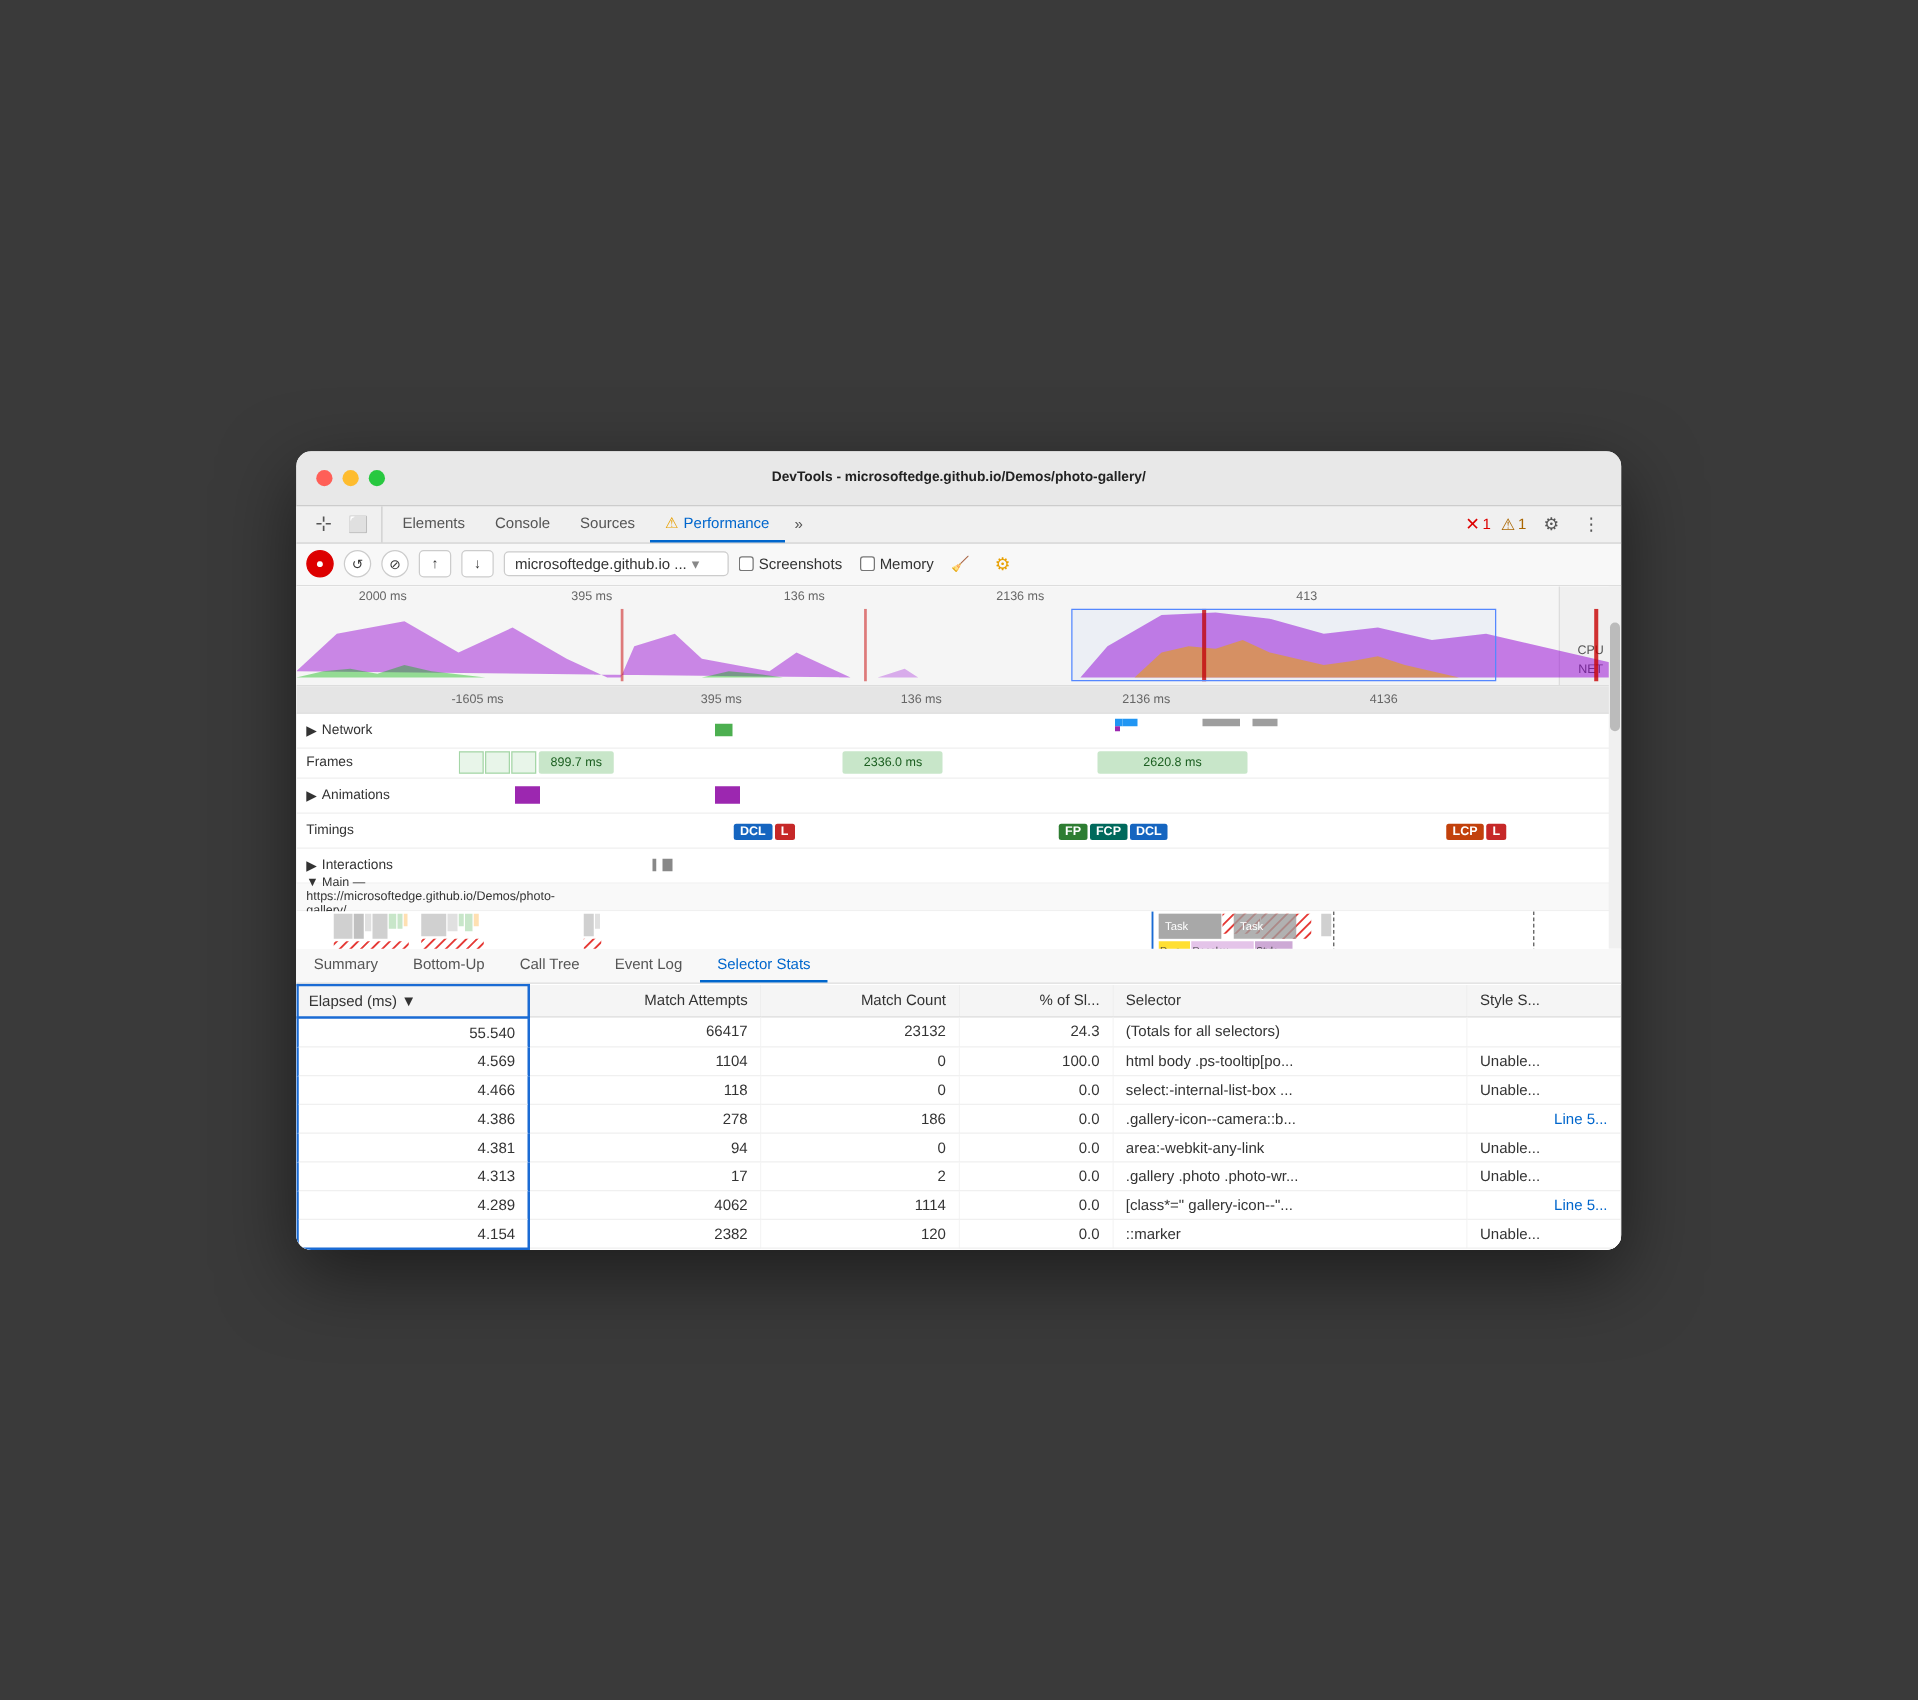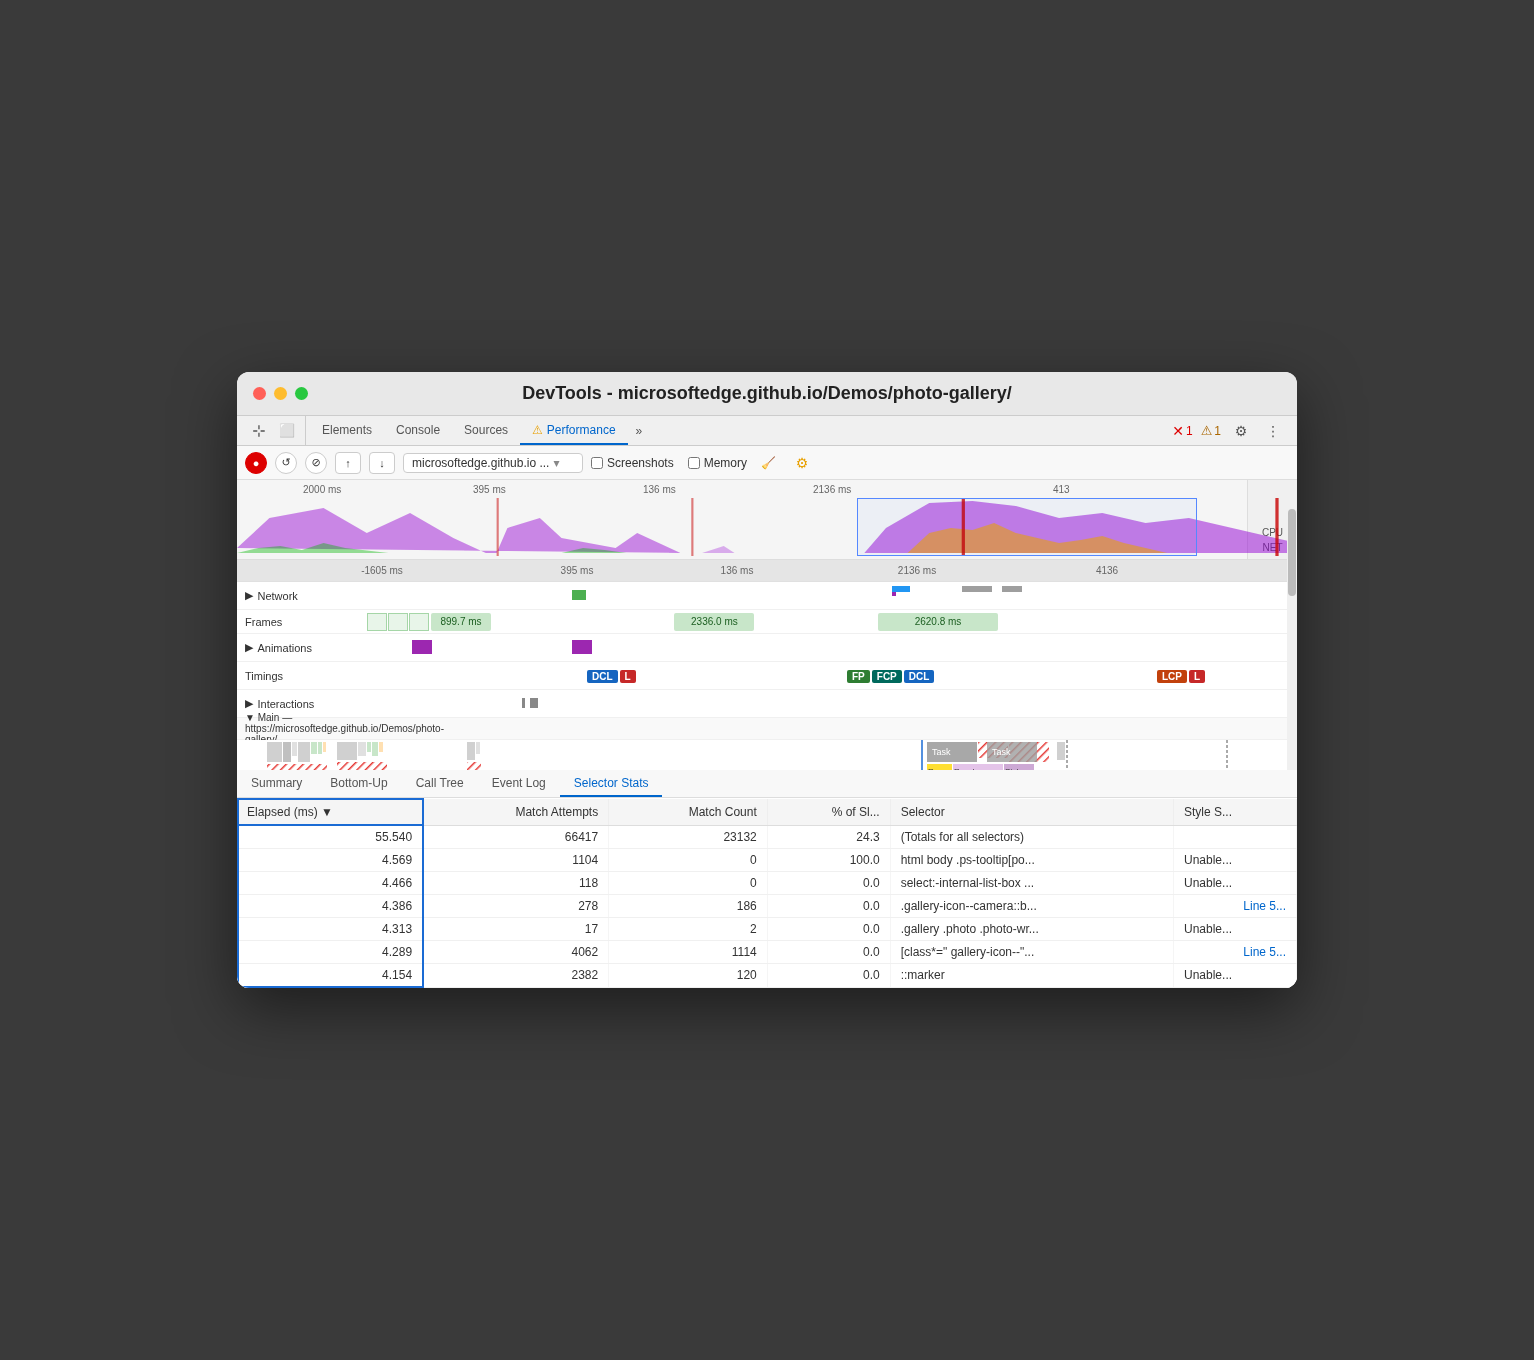--- a/index.html
+++ b/index.html
@@ -38,21 +38,21 @@
       border-radius: 50%;
       border: none;
     }
     .tb-btn.close { background: #ff5f57; }
     .tb-btn.minimize { background: #febc2e; }
     .tb-btn.maximize { background: #28c840; }
     .titlebar-title {
       position: absolute;
       left: 50%;
       transform: translateX(-50%);
-      font-size: 18px;
+      font-size: 11px;
       font-weight: 600;
       color: #222;
     }
     .devtools-container {
       background: #fff;
       display: flex;
       flex-direction: column;
     }
     .toolbar-icon {
       width: 24px;
@@ -395,21 +395,21 @@
 
     <div class="tl-visual">
 
       <div style="height:80px;background:#f5f5f5;border-bottom:1px solid #ddd;position:relative;overflow:hidden;">
 
         <div style="position:absolute;right:0;top:0;bottom:0;width:50px;background:#f0f0f0;border-left:1px solid #ddd;display:flex;flex-direction:column;justify-content:center;align-items:center;gap:4px;">
           <div style="font-size:10px;color:#555;writing-mode:horizontal-tb;margin-top:40px;">CPU</div>
           <div style="font-size:10px;color:#555;">NET</div>
         </div>
 
-        <div style="position:absolute;top:0;left:16px;right:50px;height:18px;display:flex;align-items:center;font-size:10px;color:#666;padding:0 23px;">
+        <div style="position:absolute;top:0;left:0;right:50px;height:18px;display:flex;align-items:center;font-size:10px;color:#666;padding:0 23px;">
           <span style="position:absolute;left:50px;">2000 ms</span>
           <span style="position:absolute;left:220px;">395 ms</span>
           <span style="position:absolute;left:390px;">136 ms</span>
           <span style="position:absolute;left:560px;">2136 ms</span>
           <span style="position:absolute;left:800px;">413</span>
         </div>
 
         <svg width="100%" height="60" style="position:absolute;top:18px;left:0;right:50px;" viewBox="0 0 980 60" preserveAspectRatio="none">
 
           <path d="M0,50 L30,20 L80,10 L120,35 L160,15 L200,40 L230,55 L240,55 L250,30 L280,20 L300,40 L350,50 L370,35 L400,50 L410,55 L420,55" stroke="none" fill="rgba(148,0,211,0.45)"></path>
@@ -638,20 +638,28 @@
   </tr>
               <tr>
     <td style="border-left:2px solid #1a6bd4;border-right:2px solid #1a6bd4;text-align:right;">4.386</td>
     <td>278</td>
     <td>186</td>
     <td>0.0</td>
     <td class="selector-col">.gallery-icon--camera::b...</td>
     <td class="blue-link">Line 5...</td>
   </tr>
               <tr>
+    <td style="border-left:2px solid #1a6bd4;border-right:2px solid #1a6bd4;text-align:right;">4.381</td>
+    <td>94</td>
+    <td>0</td>
+    <td>0.0</td>
+    <td class="selector-col">area:-webkit-any-link</td>
+    <td class="selector-col">Unable...</td>
+  </tr>
+              <tr>
     <td style="border-left:2px solid #1a6bd4;border-right:2px solid #1a6bd4;text-align:right;">4.313</td>
     <td>17</td>
     <td>2</td>
     <td>0.0</td>
     <td class="selector-col">.gallery .photo .photo-wr...</td>
     <td class="selector-col">Unable...</td>
   </tr>
               <tr>
     <td style="border-left:2px solid #1a6bd4;border-right:2px solid #1a6bd4;text-align:right;">4.289</td>
     <td>4062</td>

